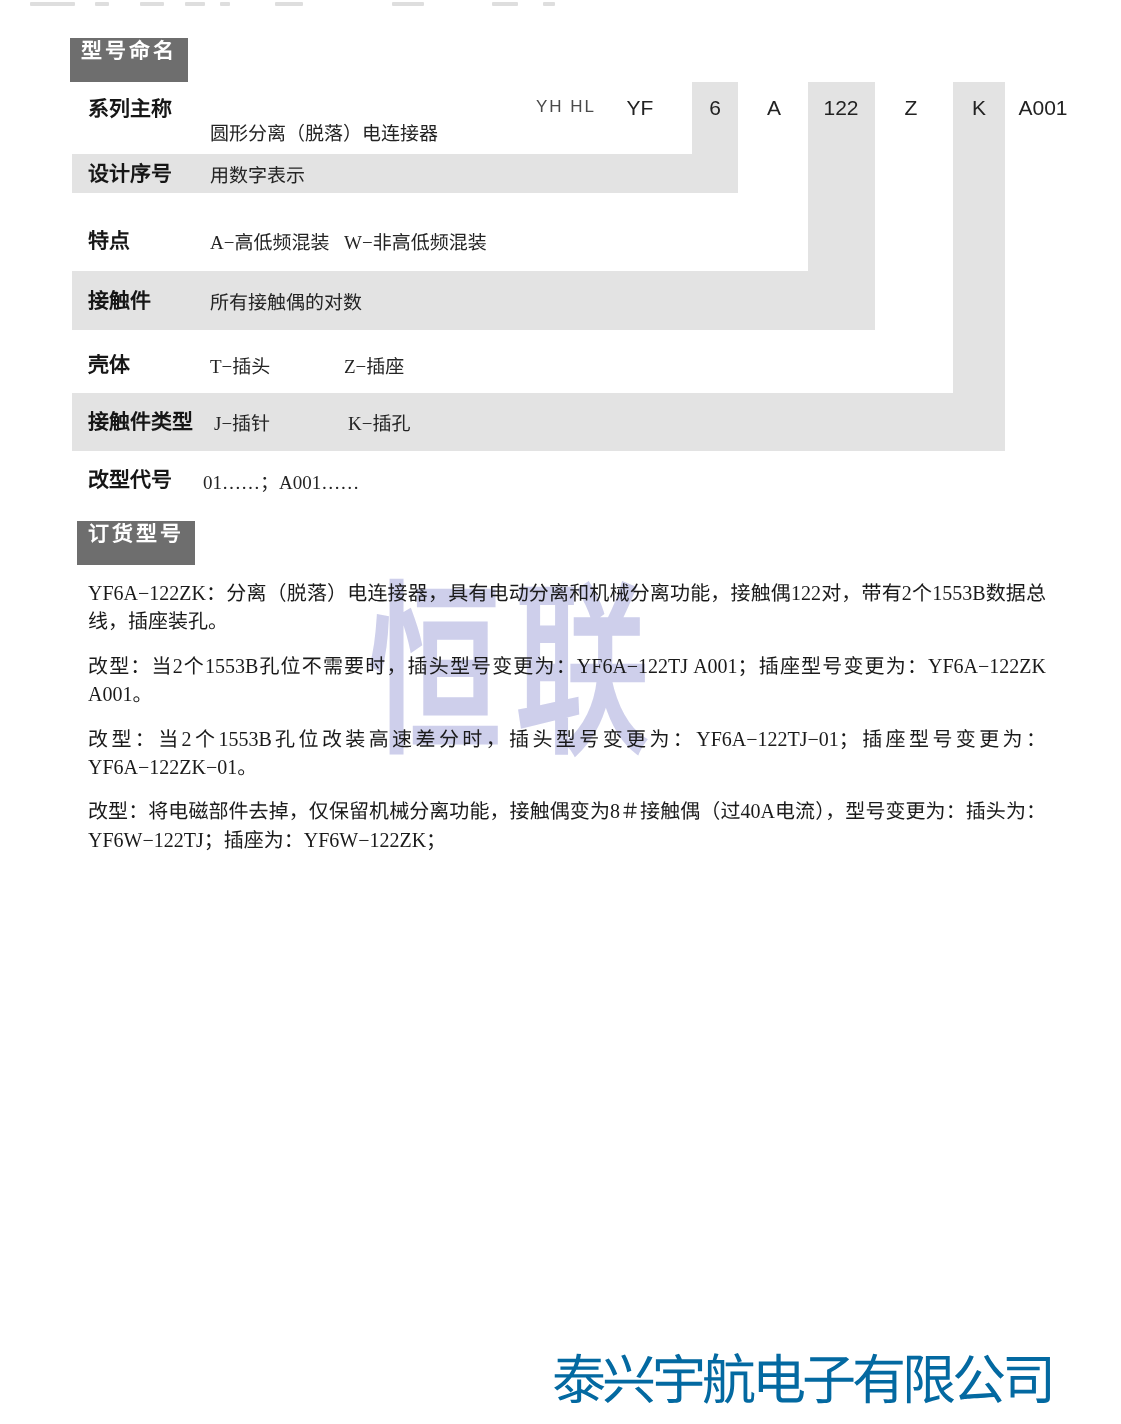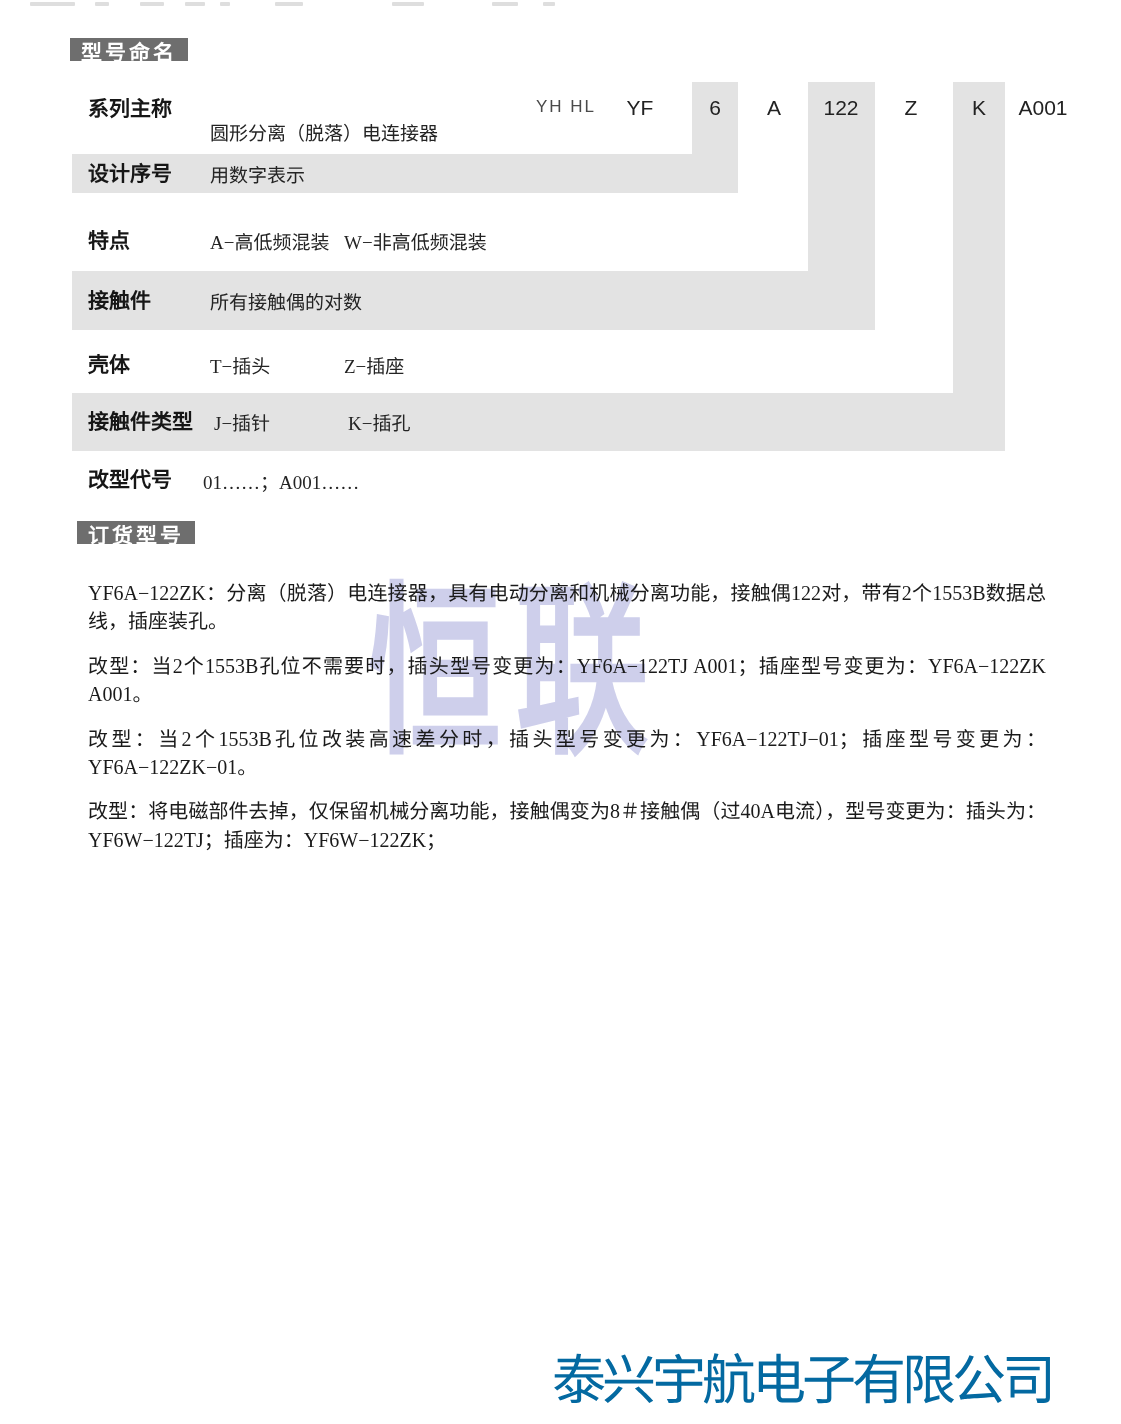--- a/index.html
+++ b/index.html
@@ -13,22 +13,22 @@
   }
   
   .remnant{position:absolute;top:2px;height:4px;background:#b5b5b5;opacity:.45;border-radius:1px;}
   .r1{left:30px;width:45px;} .r2{left:95px;width:14px;} .r3{left:140px;width:24px;}
   .r4{left:185px;width:20px;} .r5{left:220px;width:10px;} .r6{left:275px;width:28px;}
   .r7{left:392px;width:32px;} .r8{left:492px;width:26px;} .r9{left:543px;width:12px;}
 
   .badge{
     position:absolute;
     background:#6e6e6e;color:#ffffff;
-    font-family:Liberation Sans, sans-serif;
-    font-weight:bold;font-size:21px;line-height:29px;height:23px;
+    font-family:Liberation Mono, monospace;
+    font-weight:bold;font-size:21px;line-height:29px;height:44px;
     padding:0 11px;letter-spacing:3px;
   }
   .badge1{left:70px;top:38px;}
   .badge2{left:77px;top:521px;}
 
   
   .gbar,.gcol{position:absolute;background:#e3e3e3;z-index:0;}
   .col-6  {left:692px;top:82px;width:46px;height:111px;}
   .col-122{left:808px;top:82px;width:67px;height:248px;}
   .col-k  {left:953px;top:82px;width:52px;height:369px;}

